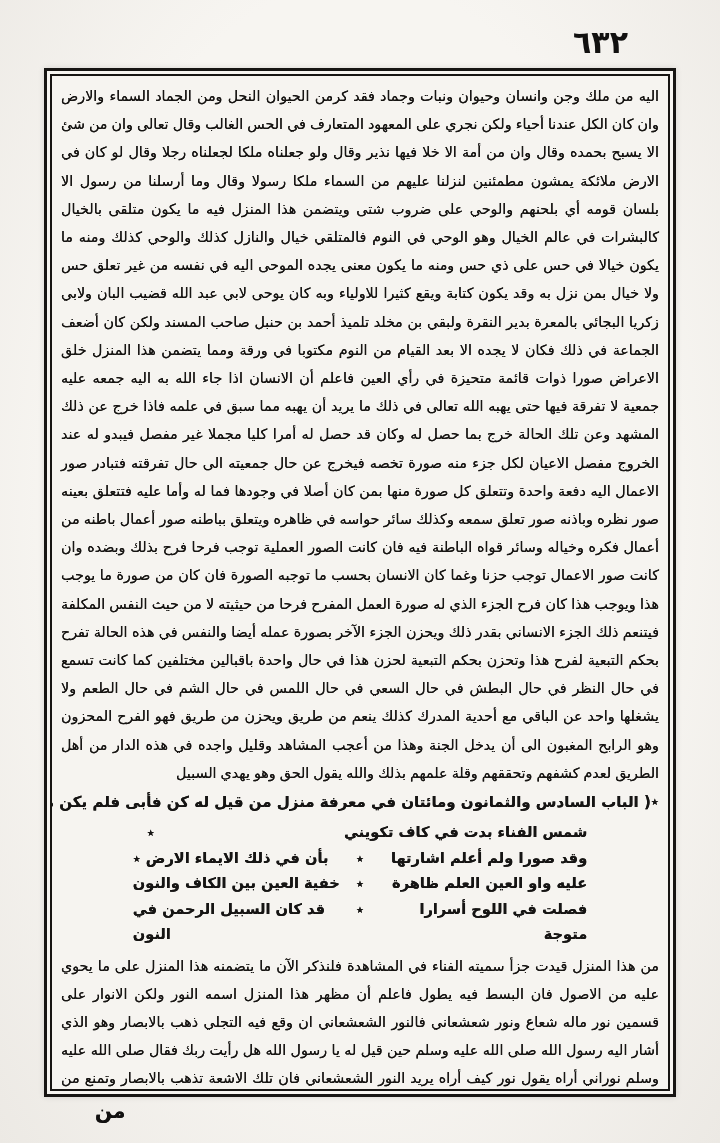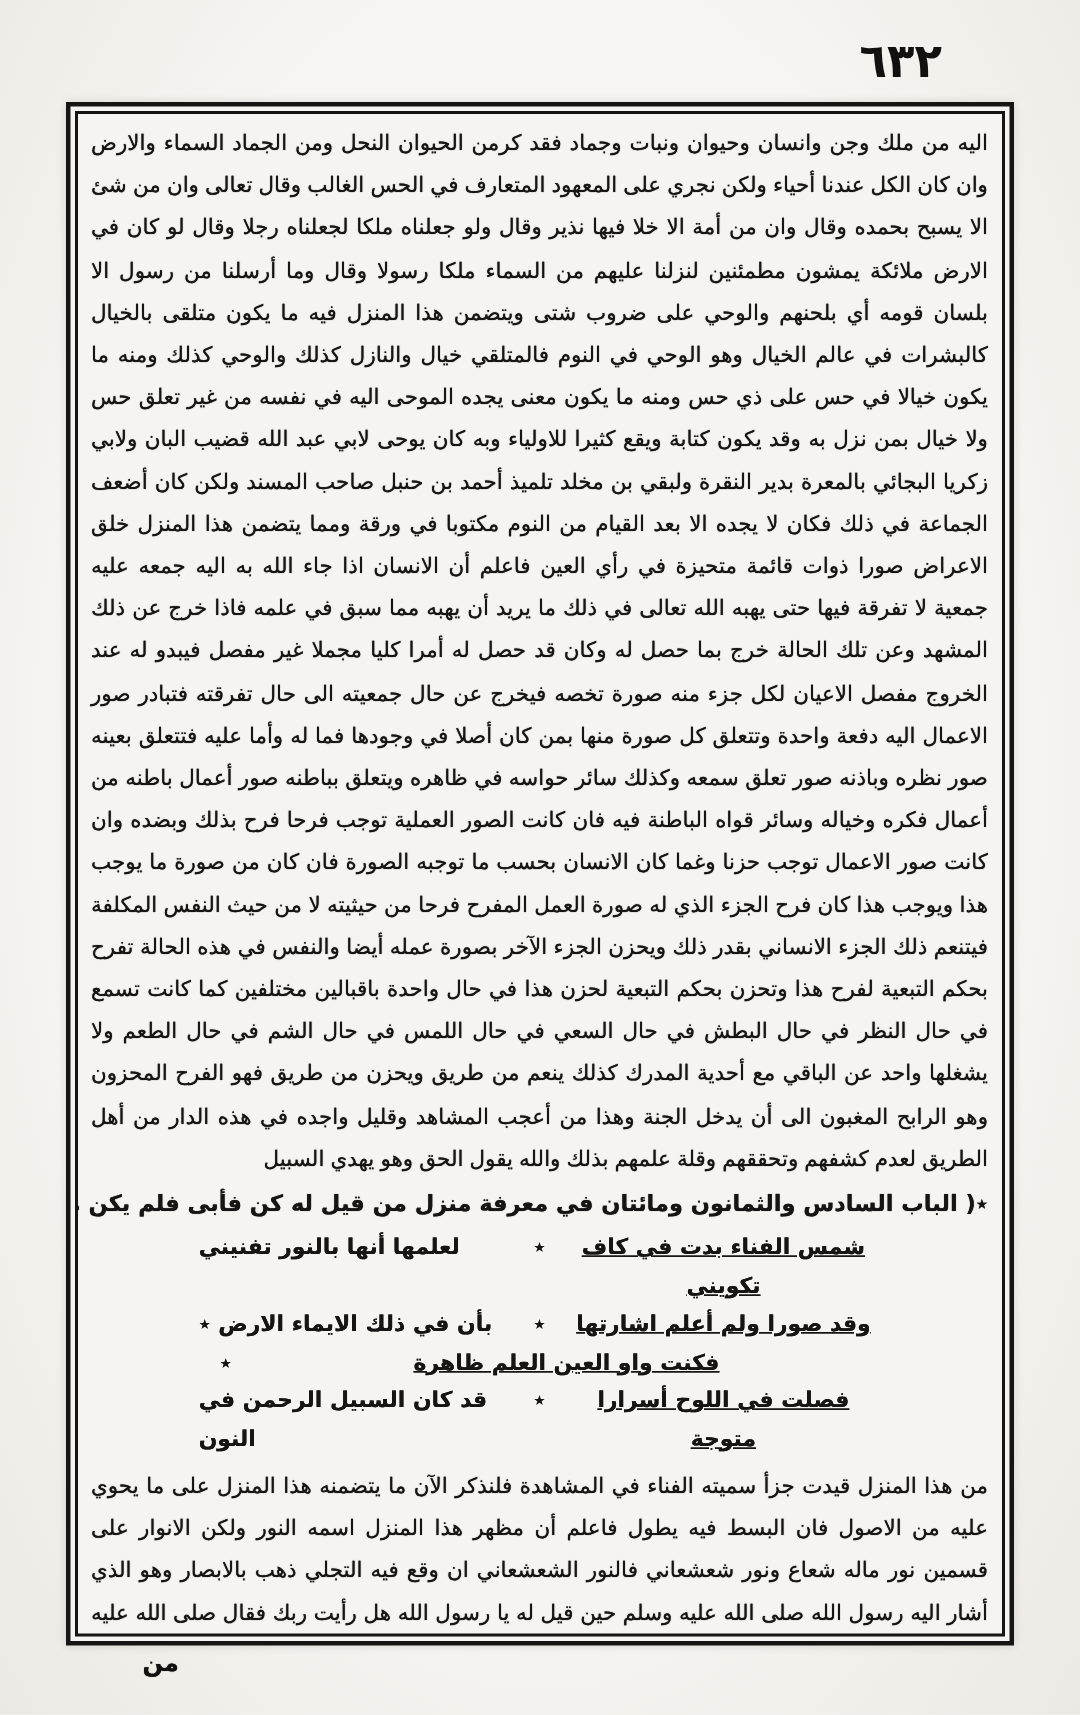--- a/index.html
+++ b/index.html
@@ -68,32 +68,32 @@
     direction: rtl;
   }
   .verse {
     display: flex;
     align-items: baseline;
     line-height: 25.5px;
     font-size: 14.6px;
     font-weight: bold;
     text-shadow: 0 0 0.4px #171513;
   }
-  .hemistich-right { flex: 1 1 50%; text-align: center; text-decoration: underline; }
+  .hemistich-right { flex: 1 1 50%; text-align: right; }
   .hemistich-left  { flex: 1 1 50%; text-align: left; }
   .verse-sep {
     flex: 0 0 auto;
     padding: 0 14px;
     font-weight: bold;
   }
   .catchword {
     position: absolute;
     top: 1099px;
     left: 95px;
-    font-size: 16px;
+    font-size: 20px;
     font-weight: bold;
     direction: rtl;
     color: #121110;
     text-shadow: 0 0 0.5px #121110;
   }
 </style>
 </head>
 <body>
 
 <div class="page-number">٦٣٢</div>
@@ -102,30 +102,30 @@
   <div class="frame-inner">
 
     <p class="text-area">اليه من ملك وجن وانسان وحيوان ونبات وجماد فقد كرمن الحيوان النحل ومن الجماد السماء والارض وان كان الكل عندنا أحياء ولكن نجري على المعهود المتعارف في الحس الغالب وقال تعالى وان من شئ الا يسبح بحمده وقال وان من أمة الا خلا فيها نذير وقال ولو جعلناه ملكا لجعلناه رجلا وقال لو كان في الارض ملائكة يمشون مطمئنين لنزلنا عليهم من السماء ملكا رسولا وقال وما أرسلنا من رسول الا بلسان قومه أي بلحنهم والوحي على ضروب شتى ويتضمن هذا المنزل فيه ما يكون متلقى بالخيال كالبشرات في عالم الخيال وهو الوحي في النوم فالمتلقي خيال والنازل كذلك والوحي كذلك ومنه ما يكون خيالا في حس على ذي حس ومنه ما يكون معنى يجده الموحى اليه في نفسه من غير تعلق حس ولا خيال بمن نزل به وقد يكون كتابة ويقع كثيرا للاولياء وبه كان يوحى لابي عبد الله قضيب البان ولابي زكريا البجائي بالمعرة بدير النقرة ولبقي بن مخلد تلميذ أحمد بن حنبل صاحب المسند ولكن كان أضعف الجماعة في ذلك فكان لا يجده الا بعد القيام من النوم مكتوبا في ورقة ومما يتضمن هذا المنزل خلق الاعراض صورا ذوات قائمة متحيزة في رأي العين فاعلم أن الانسان اذا جاء الله به اليه جمعه عليه جمعية لا تفرقة فيها حتى يهبه الله تعالى في ذلك ما يريد أن يهبه مما سبق في علمه فاذا خرج عن ذلك المشهد وعن تلك الحالة خرج بما حصل له وكان قد حصل له أمرا كليا مجملا غير مفصل فيبدو له عند الخروج مفصل الاعيان لكل جزء منه صورة تخصه فيخرج عن حال جمعيته الى حال تفرقته فتبادر صور الاعمال اليه دفعة واحدة وتتعلق كل صورة منها بمن كان أصلا في وجودها فما له وأما عليه فتتعلق بعينه صور نظره وباذنه صور تعلق سمعه وكذلك سائر حواسه في ظاهره ويتعلق بباطنه صور أعمال باطنه من أعمال فكره وخياله وسائر قواه الباطنة فيه فان كانت الصور العملية توجب فرحا فرح بذلك وبضده وان كانت صور الاعمال توجب حزنا وغما كان الانسان بحسب ما توجبه الصورة فان كان من صورة ما يوجب هذا ويوجب هذا كان فرح الجزء الذي له صورة العمل المفرح فرحا من حيثيته لا من حيث النفس المكلفة فيتنعم ذلك الجزء الانساني بقدر ذلك ويحزن الجزء الآخر بصورة عمله أيضا والنفس في هذه الحالة تفرح بحكم التبعية لفرح هذا وتحزن بحكم التبعية لحزن هذا في حال واحدة باقبالين مختلفين كما كانت تسمع في حال النظر في حال البطش في حال السعي في حال اللمس في حال الشم في حال الطعم ولا يشغلها واحد عن الباقي مع أحدية المدرك كذلك ينعم من طريق ويحزن من طريق فهو الفرح المحزون وهو الرابح المغبون الى أن يدخل الجنة وهذا من أعجب المشاهد وقليل واجده في هذه الدار من أهل الطريق لعدم كشفهم وتحققهم وقلة علمهم بذلك والله يقول الحق وهو يهدي السبيل</p>
 
     <div class="chapter-heading">٭( الباب السادس والثمانون ومائتان في معرفة منزل من قيل له كن فأبى فلم يكن من الحضرة المحمدية )٭</div>
 
     <div class="poetry">
       <div class="verse">
         <span class="hemistich-right">شمس الفناء بدت في كاف تكويني</span>
         <span class="verse-sep">٭</span>
-        <span class="hemistich-left">لعلمها أنها بالنور تفنيني</span>
       </div>
       <div class="verse">
         <span class="hemistich-right">وقد صورا ولم أعلم اشارتها</span>
         <span class="verse-sep">٭</span>
         <span class="hemistich-left">بأن في ذلك الايماء الارض ٭</span>
       </div>
       <div class="verse">
-        <span class="hemistich-right">فكنت واو العين العلم ظاهرة</span>
+        <span class="hemistich-right">عليه واو العين العلم ظاهرة</span>
         <span class="verse-sep">٭</span>
+        <span class="hemistich-left">خفية العين بين الكاف والنون</span>
       </div>
       <div class="verse">
         <span class="hemistich-right">فصلت في اللوح أسرارا متوجة</span>
         <span class="verse-sep">٭</span>
         <span class="hemistich-left">قد كان السبيل الرحمن في النون</span>
       </div>
     </div>
 
     <p class="text-area">من هذا المنزل قيدت جزأ سميته الفناء في المشاهدة فلنذكر الآن ما يتضمنه هذا المنزل على ما يحوي عليه من الاصول فان البسط فيه يطول فاعلم أن مظهر هذا المنزل اسمه النور ولكن الانوار على قسمين نور ماله شعاع ونور شعشعاني فالنور الشعشعاني ان وقع فيه التجلي ذهب بالابصار وهو الذي أشار اليه رسول الله صلى الله عليه وسلم حين قيل له يا رسول الله هل رأيت ربك فقال صلى الله عليه وسلم نوراني أراه يقول نور كيف أراه يريد النور الشعشعاني فان تلك الاشعة تذهب بالابصار وتمنع من ادراك من تنشق منه تلك الاشعة وهو أيضا الذي أشار اليه صلى الله عليه وسلم بقوله ان لله سبعين حجابا من نور وظلمة لو كشفها لاحرقت سبحات وجهه ما أدركه بصره من خلقه والسبحات هنا هي أنوار حقيقته فان وجه الشئ حقيقته وأما النور الذي لا شعاع له فهو النور الذي يكون فيه التجلي ولا شعاع له ولا يتعدى ضوؤه نفسه ويدركه المبصر في غاية الجلاء والوضوح بلا شك وتبقى الحضرة التي يكون فيها هذا الذي كشف له في غاية</p>
 

